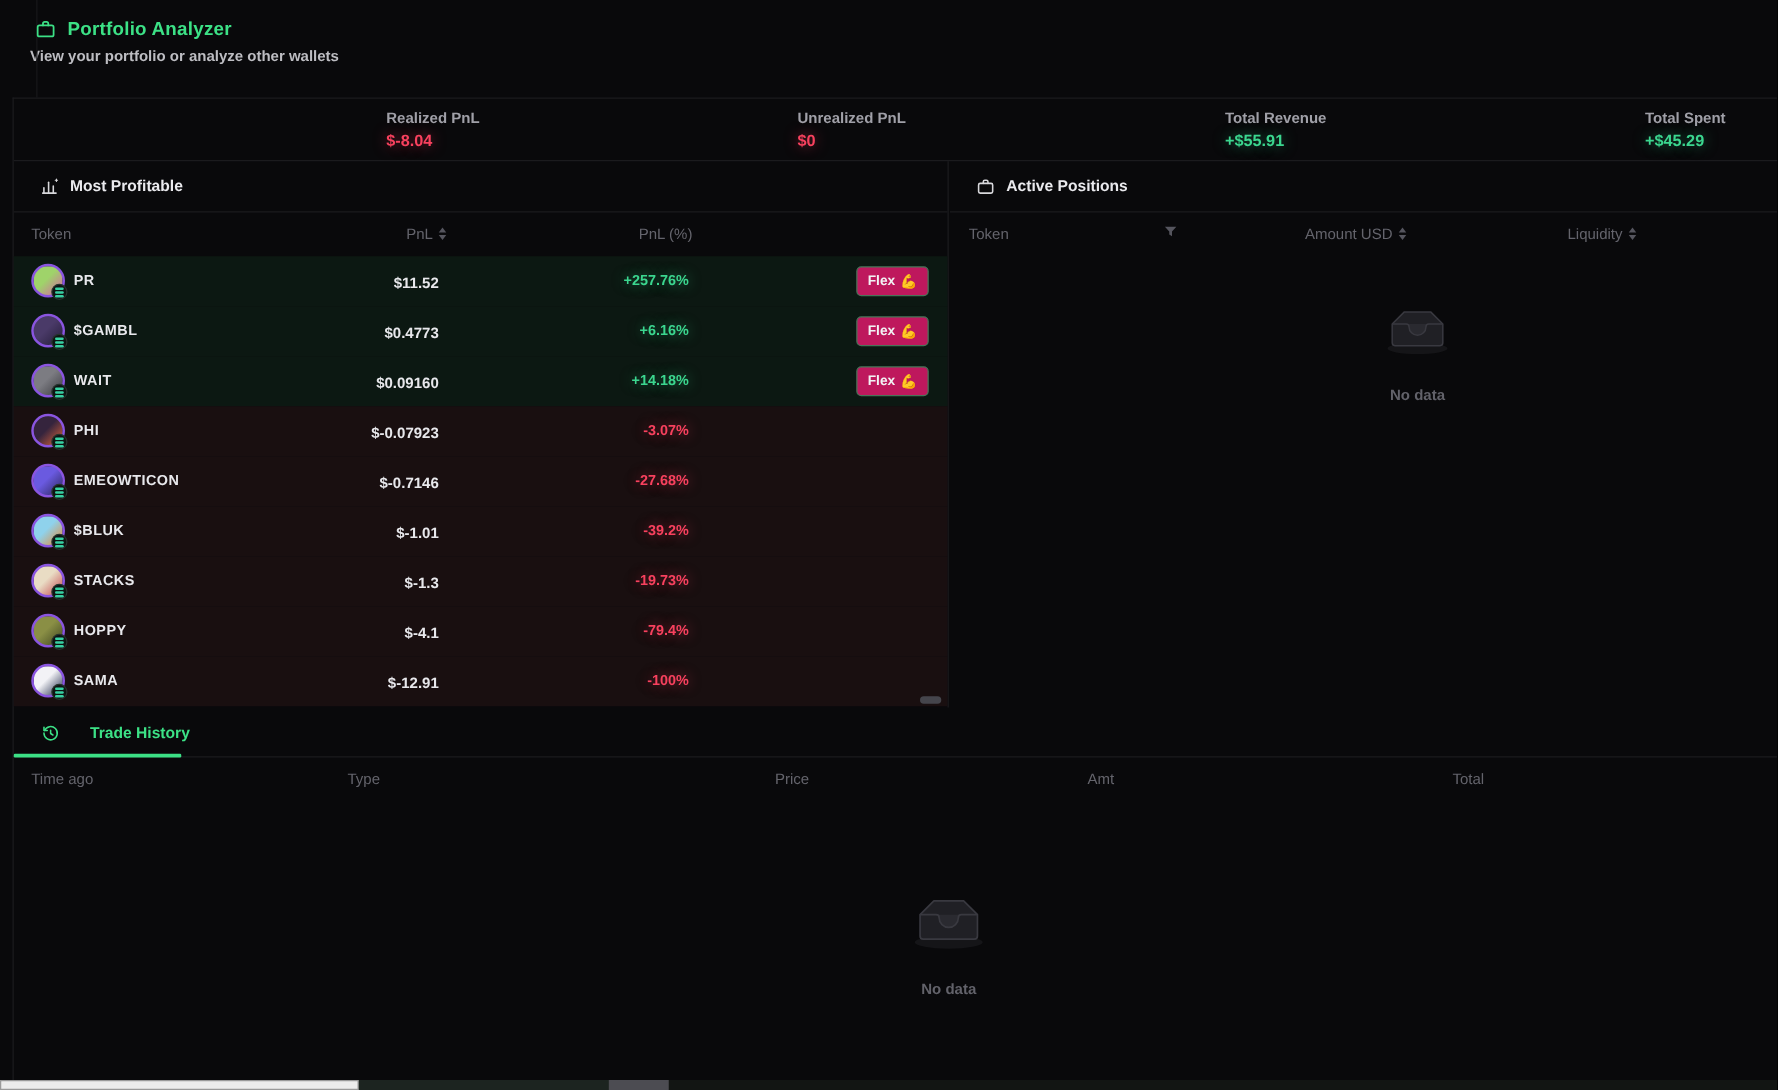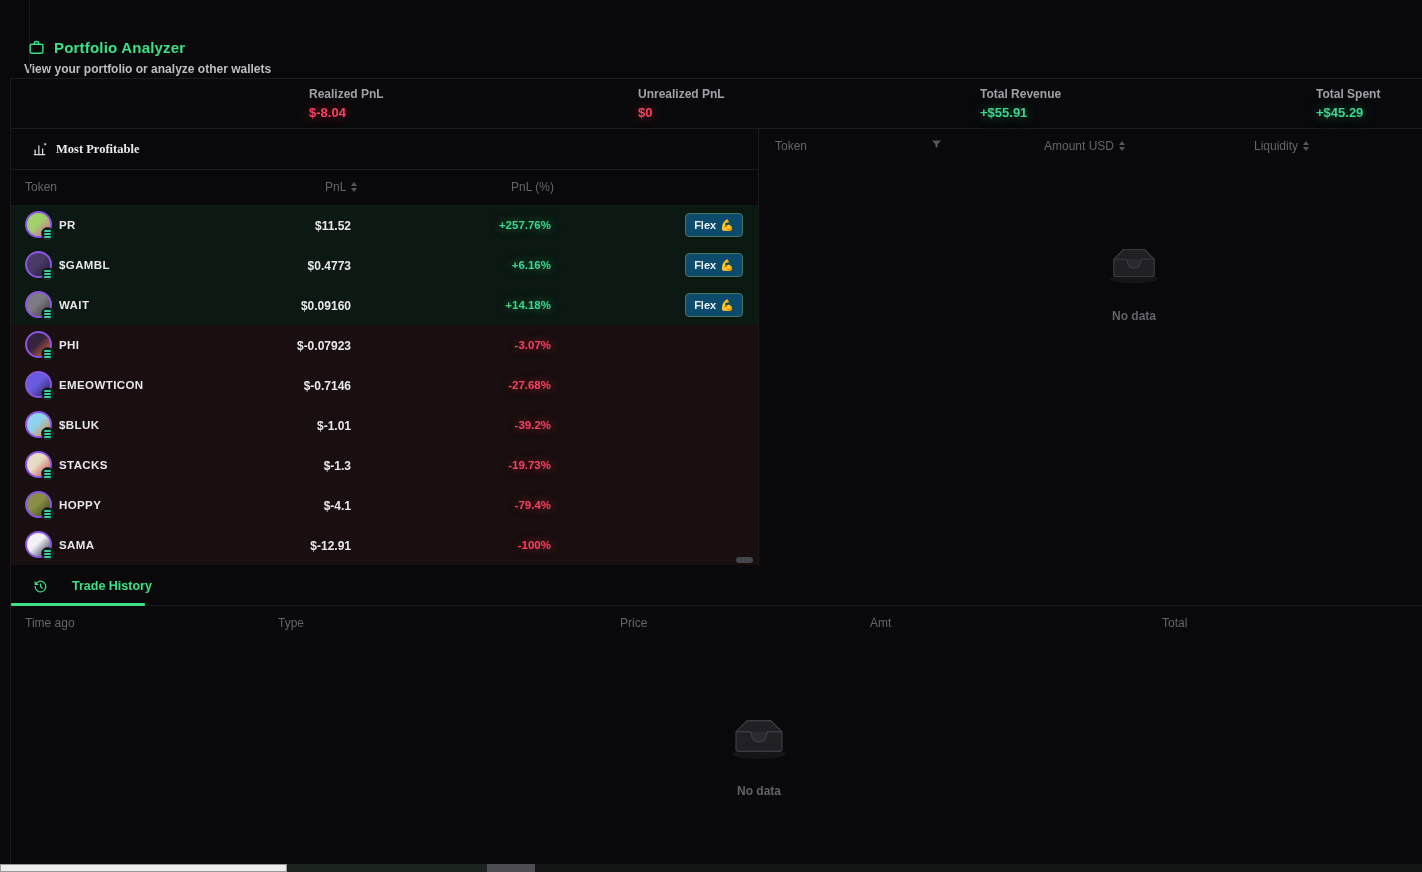--- a/index.html
+++ b/index.html
@@ -5,21 +5,21 @@
   * { margin:0; padding:0; box-sizing:border-box; }
   html,body { background:#000; }
   .page {
     position:relative; width:1422px; height:872px; overflow:hidden;
     background:#09090b; font-family:"Liberation Sans", sans-serif; color:#e6e6ea;
   }
 
   
   .header { position:absolute; top:0; left:0; right:0; height:78px; padding:15px 0 0 28px; }
   .header-edge { position:absolute; left:29px; top:0; width:1px; height:78px; background:#17171a; }
-  .title-row { display:flex; align-items:flex-start; gap:9px; position:relative;margin-top:24px; }
+  .title-row { display:flex; align-items:flex-start; gap:9px; position:relative; }
   .app-title { font-size:15px; font-weight:bold; color:#3ce186; letter-spacing:.2px; }
   .subtitle { margin-top:6px; margin-left:-4px; font-size:12px; font-weight:600; color:#bdbdc2; }
 
   
   .content { position:absolute; top:78px; left:10px; right:0; bottom:0;
     border-left:1px solid #1b1b1e; border-top:1px solid #1b1b1e; }
 
   
   .statsbar { position:absolute; top:0; left:0; right:0; height:50px; border-bottom:1px solid #1b1b1e; }
   .wallet-select { position:absolute; left:0; top:0; width:168px; height:50px;
@@ -31,21 +31,21 @@
   .stat .s-label { font-size:12px; font-weight:600; color:#a0a0a8; }
   .stat .s-value { margin-top:4px; font-size:13px; font-weight:bold; }
   .stat.negative .s-value { color:#f8415e; text-shadow:0 0 11px rgba(248,65,94,.55); }
   .stat.positive .s-value { color:#3bd68f; text-shadow:0 0 11px rgba(59,214,143,.5); }
   .stat-0 { left:298px; } .stat-1 { left:627px; } .stat-2 { left:969px; } .stat-3 { left:1305px; }
 
   
   .panels { position:absolute; top:50px; left:0; right:0; height:437px; }
   .left-panel  { position:absolute; left:0; top:0; width:748px; height:437px; border-right:1px solid #1b1b1e; }
   .right-panel { position:absolute; left:749px; right:0; top:0; height:437px; }
-  .panel-header { height:41px; border-bottom:1px solid #1b1b1e; display:flex; align-items:center; gap:9px; padding-left:21px;font-family:Liberation Serif, serif; }
+  .panel-header { height:41px; border-bottom:1px solid #1b1b1e; display:flex; align-items:center; gap:9px; padding-left:21px; }
   .panel-title { font-size:12.5px; font-weight:bold; color:#eaeaee; }
   .thead { position:relative; height:35px; font-size:12px; color:#64646c; }
   .thead .col { position:absolute; top:10px; display:flex; align-items:center; gap:5px; }
 
   .sort { display:inline-flex; flex-direction:column; gap:2px; }
   .sort i { display:block; width:0; height:0; border-left:3.5px solid transparent; border-right:3.5px solid transparent; }
   .sort .up   { border-bottom:4px solid #55555e; }
   .sort .down { border-top:4px solid #55555e; }
 
   
@@ -57,21 +57,21 @@
   .badge { position:absolute; right:-4px; bottom:-4px; width:13px; height:13px; border-radius:50%;
     background:#0e1413; border:1px solid #27332d; display:flex; flex-direction:column; justify-content:center; align-items:center; gap:1px; }
   .badge i { display:block; width:7px; height:2px; border-radius:1px; background:#38d0a2; }
   .tname { position:absolute; left:48px; top:14px; font-size:11.5px; font-weight:bold; letter-spacing:.4px; color:#e8e8ec; }
   .cell { position:absolute; top:14px; font-size:12px; font-weight:bold; }
   .cell.pnl { right:407px; color:#e8e8ec; }
   .cell.pct { right:207px; font-size:11.5px; }
   .trow.pos .cell.pct { color:#3bd68f; text-shadow:0 0 10px rgba(59,214,143,.5); }
   .trow.neg .cell.pct { color:#f8415e; text-shadow:0 0 10px rgba(248,65,94,.5); }
   .flex-btn { position:absolute; left:674px; top:8px; width:58px; height:24px; border-radius:4px;
-    background:#0c4a6e; border:1px solid #4a7459; color:#f2f2f4; font-size:11px; font-weight:bold;
+    background:#be185d; border:1px solid #4a7459; color:#f2f2f4; font-size:11px; font-weight:bold;
     font-family:"Liberation Sans",sans-serif; display:flex; align-items:center; justify-content:center; gap:4px; cursor:pointer; }
   .flex-btn .em { color:#edbd3e; font-size:11px; }
 
   
   .empty { position:absolute; text-align:center; transform:translateX(-50%); }
   .empty .no-data { margin-top:24px; font-size:12px; font-weight:600; color:#62626a; }
   .right-panel .empty { left:374px; top:112px; }
   .trade-empty { left:748px; top:146px; }
 
   
@@ -284,20 +284,29 @@
               </span>
             <span class="tname">SAMA</span>
             <span class="cell pnl">$-12.91</span>
             <span class="cell pct">-100%</span>
 
           </div>
         </div>
       </div>
 
       <div class="right-panel">
+        <div class="panel-header">
+          <span>
+            <svg width="15" height="15" viewBox="0 0 24 24" fill="none" stroke="#d8d8dc" stroke-width="2" stroke-linejoin="round" stroke-linecap="round">
+              <rect x="3" y="7.5" width="18" height="12.5" rx="2"></rect>
+              <path d="M9 7.5V5.5a2 2 0 0 1 2-2h2a2 2 0 0 1 2 2v2"></path>
+            </svg>
+          </span>
+          <span class="panel-title">Active Positions</span>
+        </div>
         <div class="thead">
           <span class="col" style="left:15px;">Token</span>
           <span class="col" style="left:171px;">
             <svg width="11" height="11" viewBox="0 0 12 12" fill="#55555e">
                 <path d="M1 1.5h10L7.2 5.6v4.2L4.8 8.3V5.6Z"></path>
               </svg>
           </span>
           <span class="col" style="left:284px;">
             <span>Amount USD</span>
             <span class="sort">

